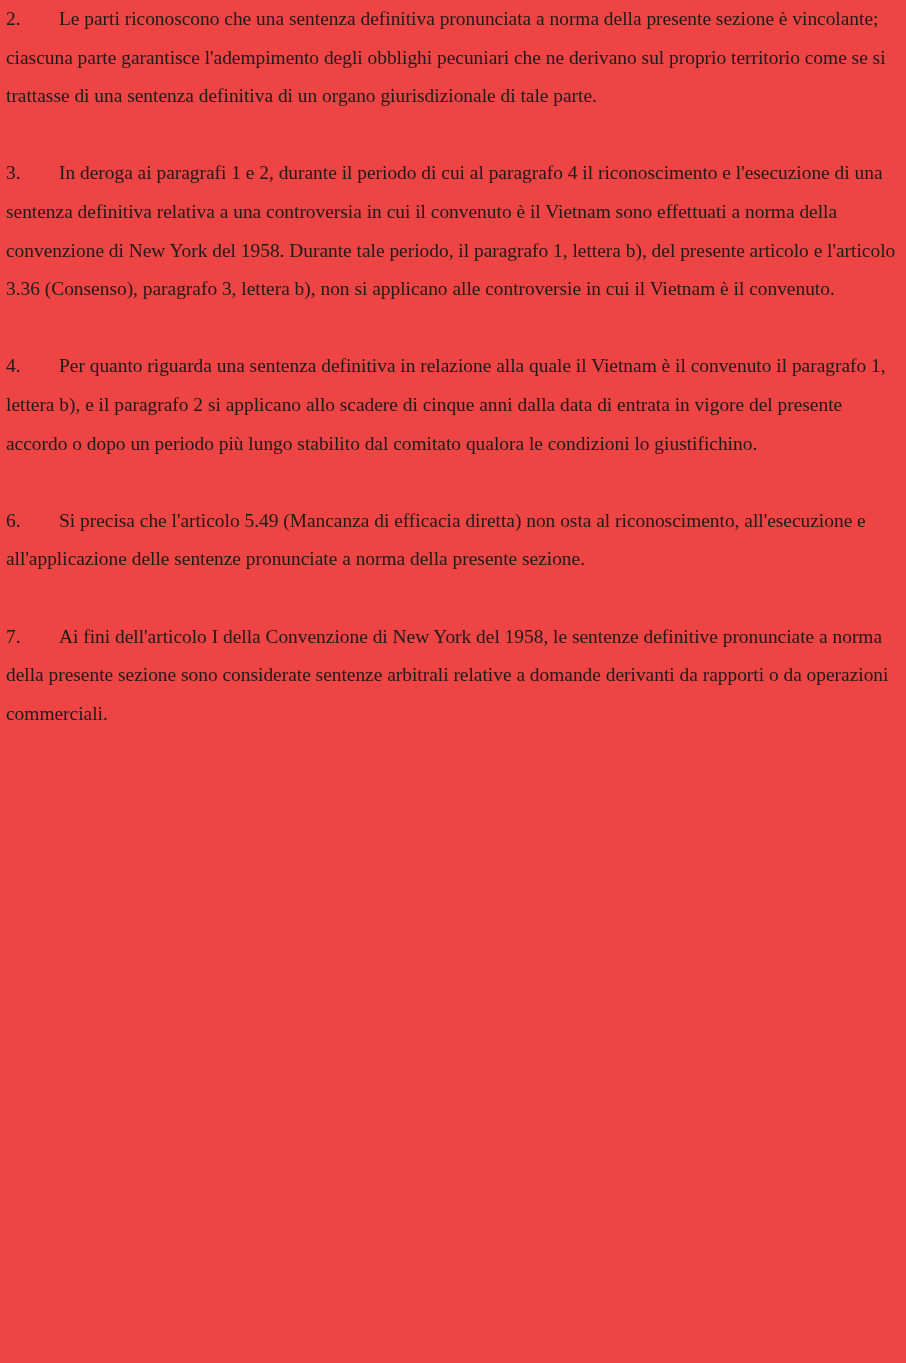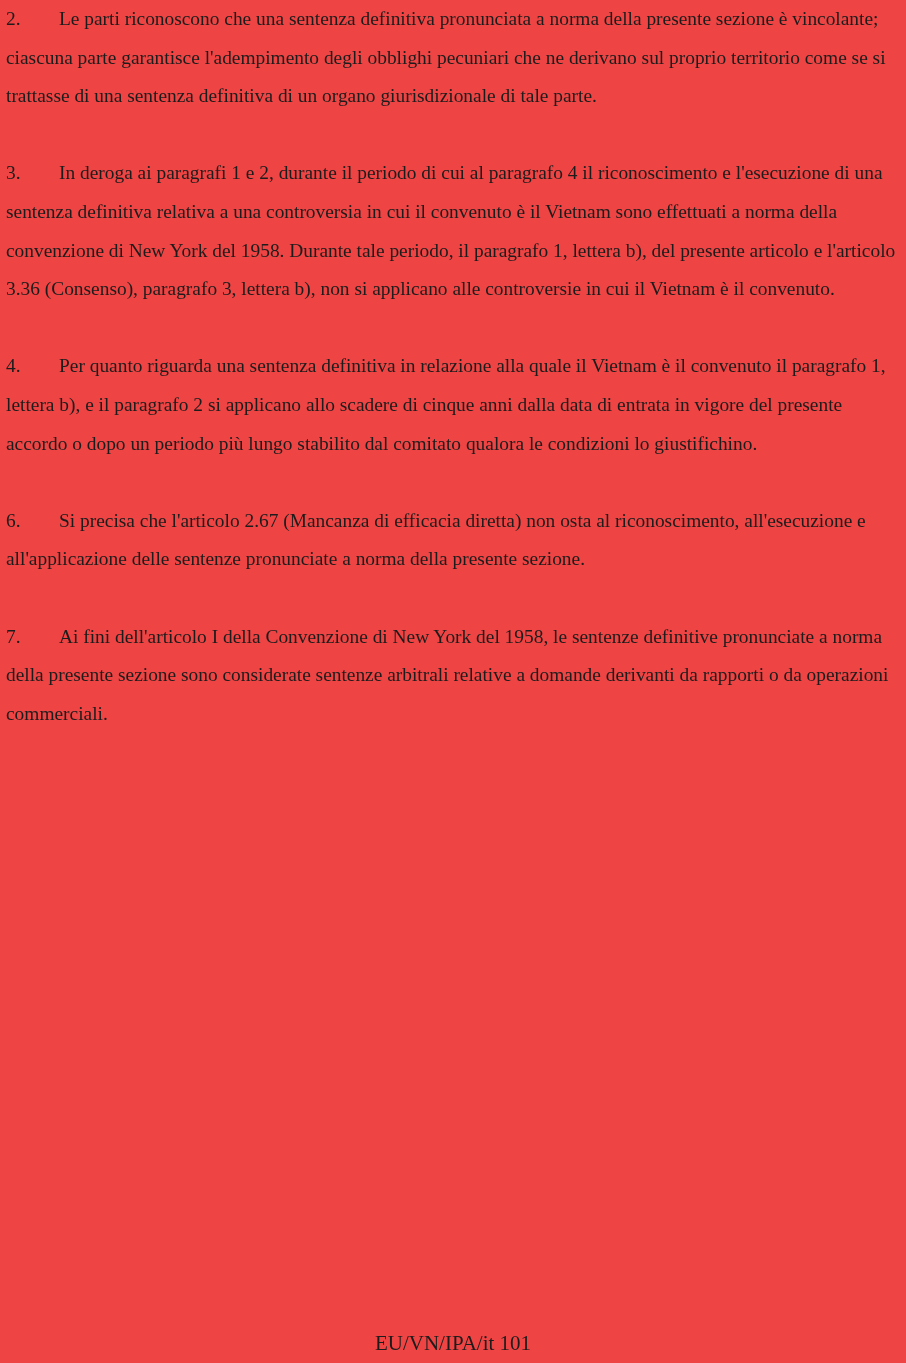--- a/index.html
+++ b/index.html
@@ -46,22 +46,19 @@
 <div class="page">
   <div class="doc-body">
 
     <p class="para"><span class="pnum">2.</span><span>Le parti riconoscono che una sentenza definitiva pronunciata a norma della presente sezione è vincolante; ciascuna parte garantisce l'adempimento degli obblighi pecuniari che ne derivano sul proprio territorio come se si trattasse di una sentenza definitiva di un organo giurisdizionale di tale parte.</span></p>
 
     <p class="para"><span class="pnum">3.</span><span>In deroga ai paragrafi 1 e 2, durante il periodo di cui al paragrafo 4 il riconoscimento e l'esecuzione di una sentenza definitiva relativa a una controversia in cui il convenuto è il Vietnam sono effettuati a norma della convenzione di New York del 1958. Durante tale periodo, il paragrafo 1, lettera b), del presente articolo e l'articolo 3.36 (Consenso), paragrafo 3, lettera b), non si applicano alle controversie in cui il Vietnam è il convenuto.</span></p>
 
     <p class="para"><span class="pnum">4.</span><span>Per quanto riguarda una sentenza definitiva in relazione alla quale il Vietnam è il convenuto il paragrafo 1, lettera b), e il paragrafo 2 si applicano allo scadere di cinque anni dalla data di entrata in vigore del presente accordo o dopo un periodo più lungo stabilito dal comitato qualora le condizioni lo giustifichino.</span></p>
 
 
-    <p class="para"><span class="pnum">6.</span><span>Si precisa che l'articolo 2.67 (Mancanza di efficacia diretta) non osta al riconoscimento, all'esecuzione e all'applicazione delle sentenze pronunciate a norma della presente sezione.</span></p>
+    <p class="para"><span class="pnum">6.</span><span>Si precisa che l'articolo 5.49 (Mancanza di efficacia diretta) non osta al riconoscimento, all'esecuzione e all'applicazione delle sentenze pronunciate a norma della presente sezione.</span></p>
 
     <p class="para"><span class="pnum">7.</span><span>Ai fini dell'articolo I della Convenzione di New York del 1958, le sentenze definitive pronunciate a norma della presente sezione sono considerate sentenze arbitrali relative a domande derivanti da rapporti o da operazioni commerciali.</span></p>
 
   </div>
 
-  <div class="page-footer">
-    <span>EU/VN/IPA/it 101</span>
-  </div>
 </div>
 
 </body></html>

